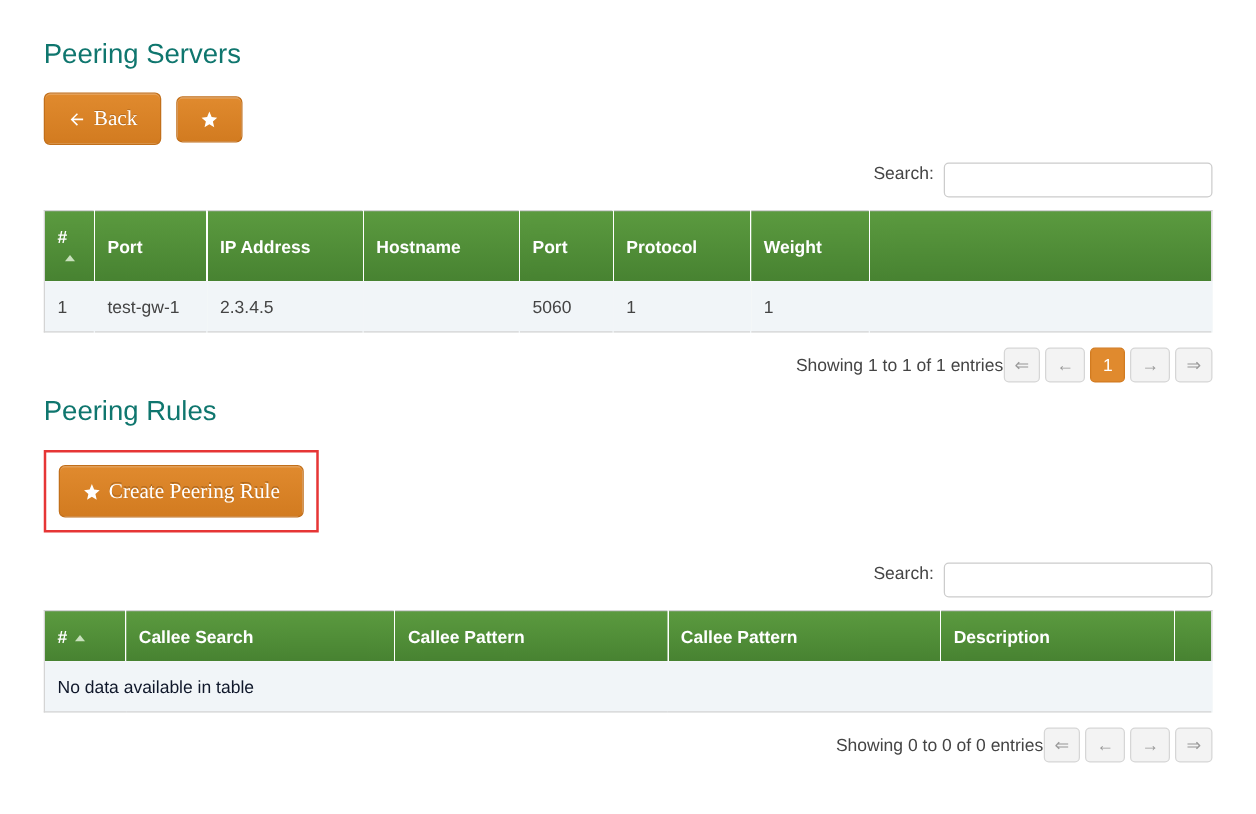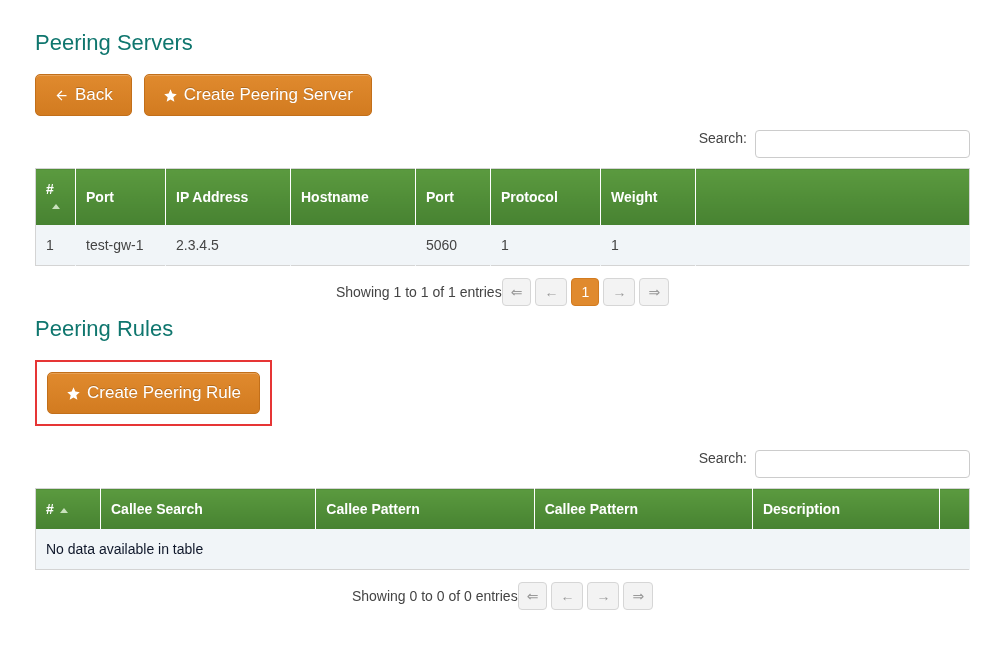--- a/index.html
+++ b/index.html
@@ -24,20 +24,21 @@
     background: linear-gradient(to bottom, #e08a2e, #d27b20);
     color: #fff;
     border: 1px solid #c26f1a;
     border-radius: 5px;
     padding: 10px 18px;
     font-size: 17px;
     cursor: pointer;
     text-shadow: 0 -1px 0 rgba(0,0,0,0.2);
     box-shadow: inset 0 1px 0 rgba(255,255,255,0.2);
     margin-right: 8px;
+    font-family: Liberation Serif, serif;
   }
   .btn .glyph { font-size: 16px; line-height: 1; }
   .toolbar { margin-bottom: 14px; }
   .search-row {
     display: flex;
     justify-content: flex-end;
     gap: 8px;
     margin: 8px 0 10px 0;
     color: #444;
   }
@@ -78,21 +79,21 @@
     background: #f1f5f8;
     border-right: 1px solid #f1f5f8;
     color: #444;
   }
   table.data tbody.empty td {
     text-align: left;
     color: #0f172a;
   }
   .table-footer {
     display: flex;
-    justify-content: center;
+    justify-content: flex-end;
     align-items: center;
     margin-top: 12px;
     color: #444;
   }
   .pager { display: flex; gap: 4px; }
   .pager button {
     min-width: 28px;
     height: 28px;
     padding: 0 8px;
     border: 1px solid #d6d6d6;
@@ -134,21 +135,20 @@
         </svg>
     </span>
     <span>Back</span>
   </button>
   <button class="btn">
     <span class="glyph icon-star">
       <svg viewBox="0 0 24 24">
           <path d="M12 2l2.9 6.9L22 10l-5.5 4.8L18.2 22 12 18.3 5.8 22l1.7-7.2L2 10l7.1-1.1z"></path>
         </svg>
     </span>
-    <span>Create Peering Server</span>
   </button>
 </div>
 
 <div class="search-row">
   <span>Search:</span>
   <input type="text" style="">
 </div>
 
 <table class="data">
   <thead>

